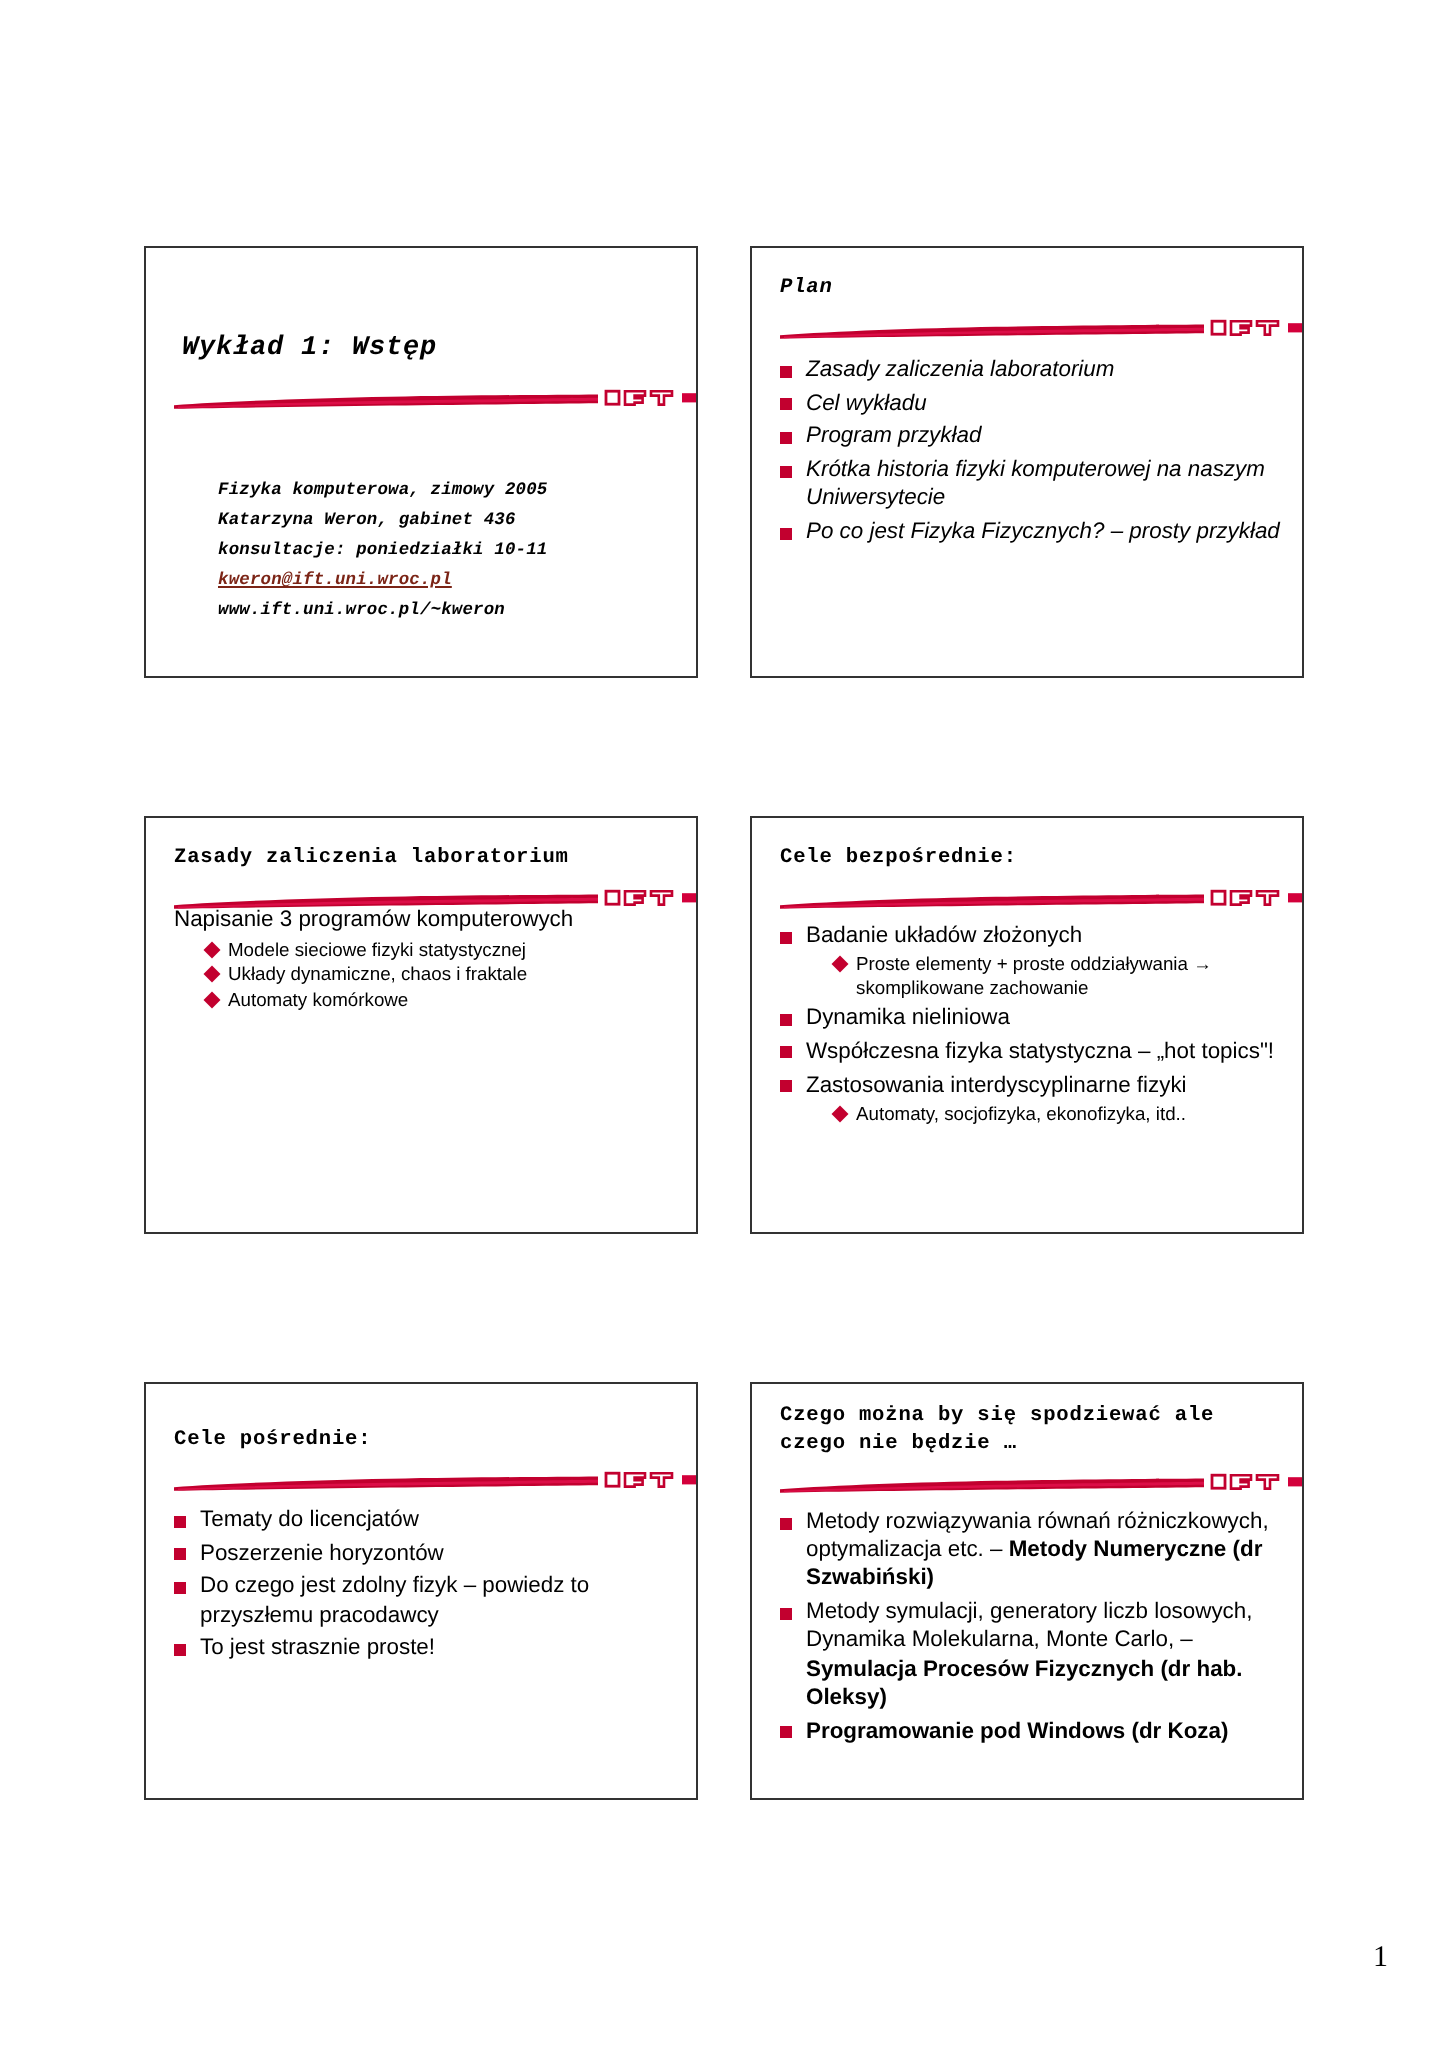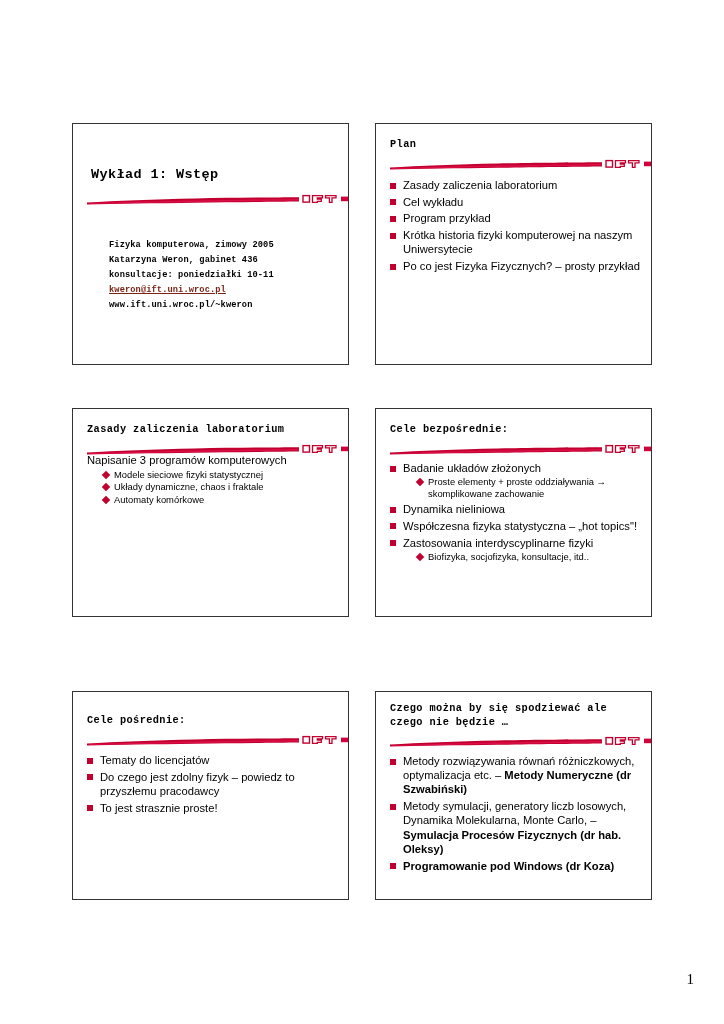--- a/index.html
+++ b/index.html
@@ -27,21 +27,21 @@
   .slide {
     position: absolute;
     background: #ffffff;
     border: 1.4px solid #333333;
     box-sizing: border-box;
     overflow: hidden;
   }
 
   .col-l { left: 72px;  width: 277px; }
   .col-r { left: 375px; width: 277px; }
-  .row-1 { top: 123px; height: 242px; }
+  .row-1 { top: 123px; height: 216px; font-style: italic; }
   .row-2 { top: 408px; height: 209px; }
   .row-3 { top: 691px; height: 209px; }
 
   
   .slide-title {
     font-family: "Liberation Mono", "DejaVu Sans Mono", monospace;
     font-weight: bold;
     color: #000000;
     letter-spacing: 0.4px;
     line-height: 1.35;
@@ -263,21 +263,21 @@
           <span>Dynamika nieliniowa</span>
         </li>
         <li>
           <span class="bullet-sq"></span>
           <span>Współczesna fizyka statystyczna – „hot topics"!</span>
         </li>
         <li>
           <span class="bullet-sq"></span>
           <span>Zastosowania interdyscyplinarne fizyki</span>
           <ul class="lv2">
-            <li><span class="bullet-dia"></span><span>Biofizyka, socjofizyka, konsultacje, itd..</span></li>
+            <li><span class="bullet-dia"></span><span>Automaty, socjofizyka, ekonofizyka, itd..</span></li>
           </ul>
         </li>
       </ul>
     </div>
   </div>
 
   <div class="slide col-l row-3">
     <div class="slide-title title-sm" style="top:22px;">Cele pośrednie:</div>
 
     <div class="swoosh-wrap" style="top:41px;">
@@ -287,20 +287,21 @@
         <rect x="218" y="3.6" width="6.5" height="6.5" fill="none" stroke="#C2002F" stroke-width="1.4"></rect>
         <path d="M227.5,3.6 h10 v2.2 h-5.2 v1.3 h4.0 v2.2 h-4.0 v1.0 h-4.8 Z" fill="none" stroke="#C2002F" stroke-width="1.3"></path>
         <path d="M240.5,3.6 h10.5 v2.2 h-4.0 v4.5 h-2.6 v-4.5 h-3.9 Z" fill="none" stroke="#C2002F" stroke-width="1.3"></path>
         <rect x="256" y="4.6" width="11" height="4.6" fill="#D3003B"></rect>
       </svg>
     </div>
 
     <div class="content" style="top:61px;">
       <ul class="lv1">
         <li><span class="bullet-sq"></span><span>Tematy do licencjatów</span></li>
+        <li><span class="bullet-sq"></span><span>Poszerzenie horyzontów</span></li>
         <li><span class="bullet-sq"></span><span>Do czego jest zdolny fizyk – powiedz to przyszłemu pracodawcy</span></li>
         <li><span class="bullet-sq"></span><span>To jest strasznie proste!</span></li>
       </ul>
     </div>
   </div>
 
   <div class="slide col-r row-3">
     <div class="slide-title title-sm two-line">
       <div>Czego można by się spodziewać ale</div>
       <div>czego nie będzie …</div>

